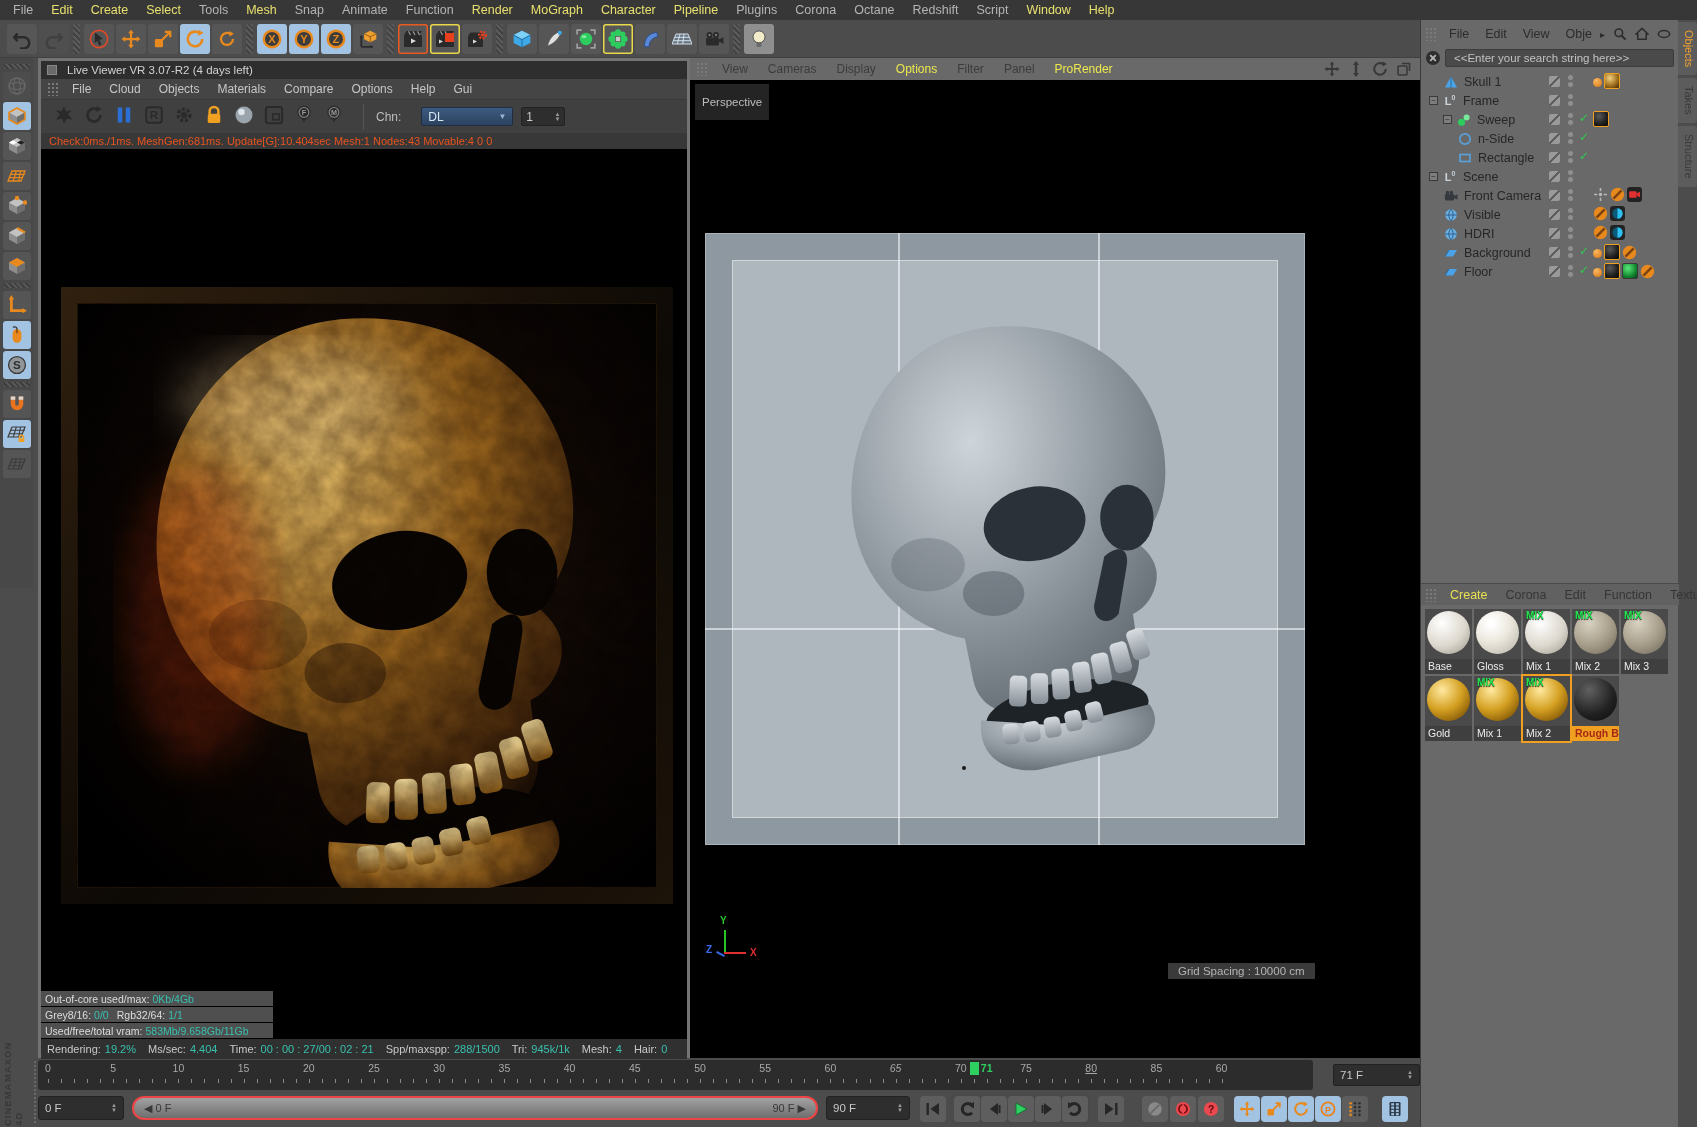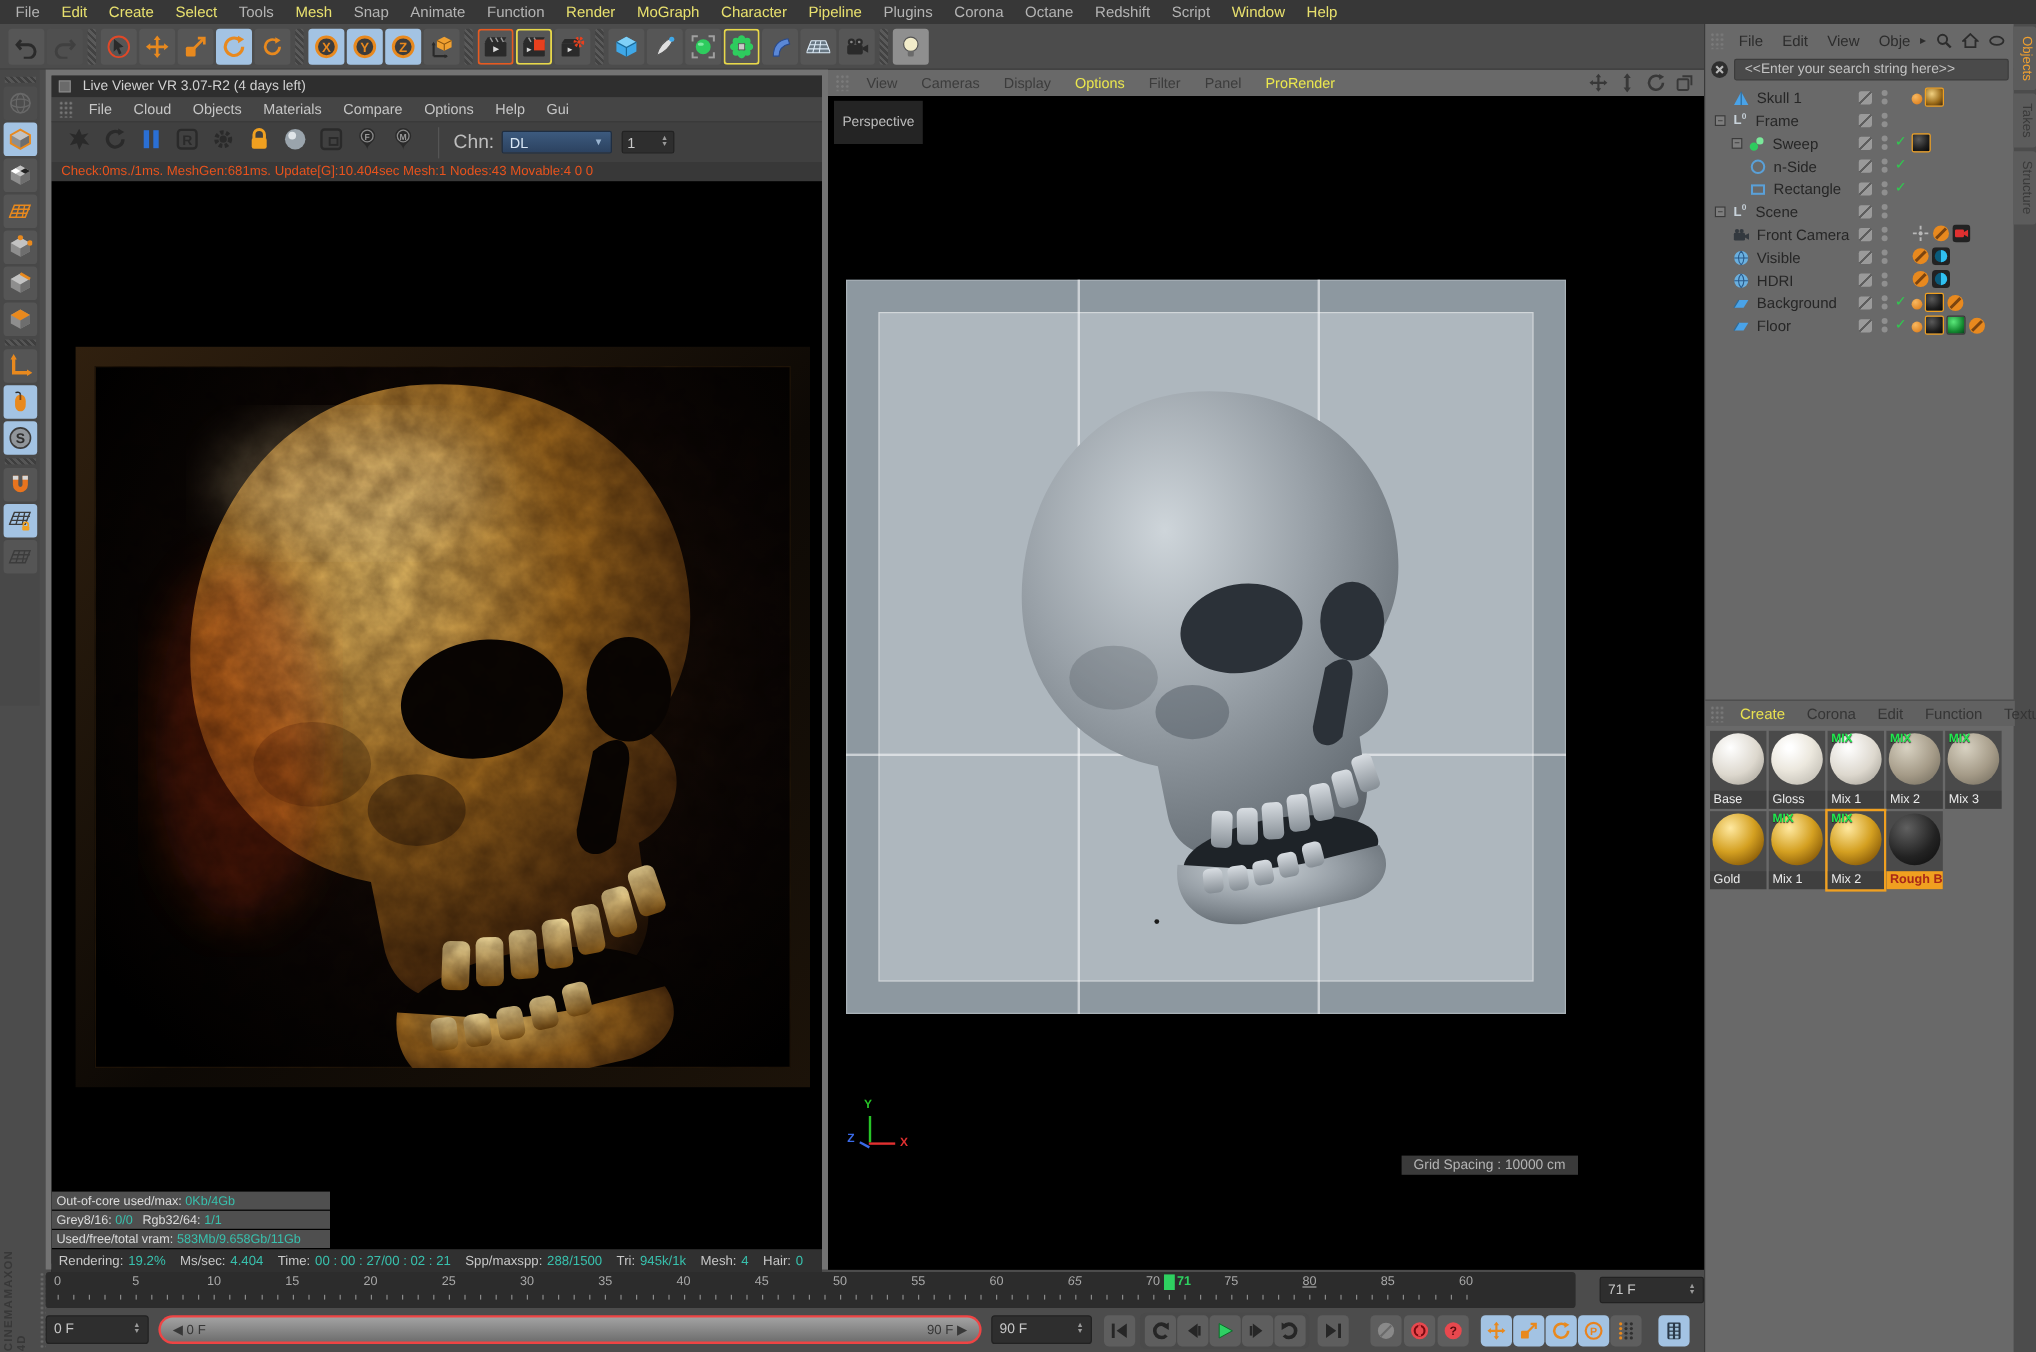--- a/index.html
+++ b/index.html
@@ -22,31 +22,31 @@
   .vsep{width:7px;height:30px;margin:0 3px;background:repeating-linear-gradient(45deg,#5a5a5a 0 2px,#424242 2px 4px);border-radius:2px;}
   
   .leftrail{position:absolute;left:0;top:58px;width:33px;height:530px;background:#484848;display:flex;flex-direction:column;align-items:center;padding-top:4px;}
   .lbtn{width:28px;height:28px;margin:1px 0;background:#555555;border-radius:3px;display:flex;align-items:center;justify-content:center;cursor:pointer;}
   .lbtn svg{width:20px;height:20px;display:block;}
   .lbtn.active{background:#a3c3e3;}
   .lbtn.disabled{opacity:.45;}
   .hsep{width:26px;height:5px;margin:2px 0;background:repeating-linear-gradient(45deg,#565656 0 2px,#3e3e3e 2px 4px);}
   .grip{display:inline-block;width:12px;height:14px;margin:0 4px 0 2px;background:radial-gradient(circle,#7a7a7a 1px,transparent 1.2px);background-size:4px 4px;flex:none;}
   
-  .lv{position:absolute;left:38px;top:58px;width:652px;height:1000px;background:#3c3c3c;border:5px solid #737373;}
+  .lv{position:absolute;left:38px;top:58px;width:652px;height:1000px;background:#3c3c3c;border:3px solid #737373;}
   .lv-title{height:18px;background:#2e2e2e;display:flex;align-items:center;padding-left:6px;}
   .winbox{width:10px;height:10px;background:#6a6a6a;border:1px solid #888;margin-right:10px;}
   .lv-title-text{font-size:11.5px;color:#d2d2d2;}
   .lv-menu{height:21px;background:#454545;display:flex;align-items:center;padding-left:4px;border-bottom:1px solid #383838;}
   .lv-mi{font-size:12px;color:#c6c6c6;padding:0 9px;cursor:default;}
   .lv-tools{height:33px;background:#404040;display:flex;align-items:center;padding-left:8px;}
   .lvbtn{width:26px;height:26px;margin:0 2px;display:flex;align-items:center;justify-content:center;cursor:pointer;border-radius:3px;}
   .lvbtn svg{width:20px;height:20px;}
   .chn{display:flex;align-items:center;margin-left:14px;border-left:1px solid #555;padding-left:12px;height:26px;}
-  .chn-label{font-size:16px;color:#bdbdbd;margin-right:6px;}
+  .chn-label{font-size:12px;color:#bdbdbd;margin-right:20px;}
   .dd{width:92px;height:19px;background:linear-gradient(#3c5a7e,#2c4260);border:1px solid #1f2e42;border-radius:2px;color:#d8e6f4;font-size:12px;display:flex;align-items:center;padding:0 6px;cursor:pointer;}
   .dd .dd-ar{margin-left:auto;font-size:8px;color:#9ab4d0;}
   .numf{width:44px;height:19px;background:#2e2e2e;border:1px solid #222;border-radius:2px;color:#c8c8c8;font-size:12px;display:flex;align-items:center;padding:0 4px;margin-left:8px;cursor:text;}
   .spin{margin-left:auto;display:flex;flex-direction:column;line-height:5px;font-size:6px;color:#9a9a9a;}
   .spin::before{content:"▲";}.spin::after{content:"▼";}
   .lv-status{height:16px;background:#383838;font-size:11px;color:#e8531d;padding-left:8px;line-height:16px;white-space:nowrap;overflow:hidden;}
   .lv-canvas{position:relative;height:910px;background:#000;overflow:hidden;padding-left:36px;}
   .goldframe{position:absolute;left:20px;top:138px;width:612px;height:617px;background:linear-gradient(135deg,#30200f,#0d0905 55%,#1c1309);padding:16px;}
   .goldinner{width:100%;height:100%;background:radial-gradient(ellipse at 55% 42%,#241307 0%,#0b0503 55%,#000 88%);box-shadow:inset 0 0 0 1px #241708;}
   .ooc{position:absolute;left:0;top:842px;width:232px;}

